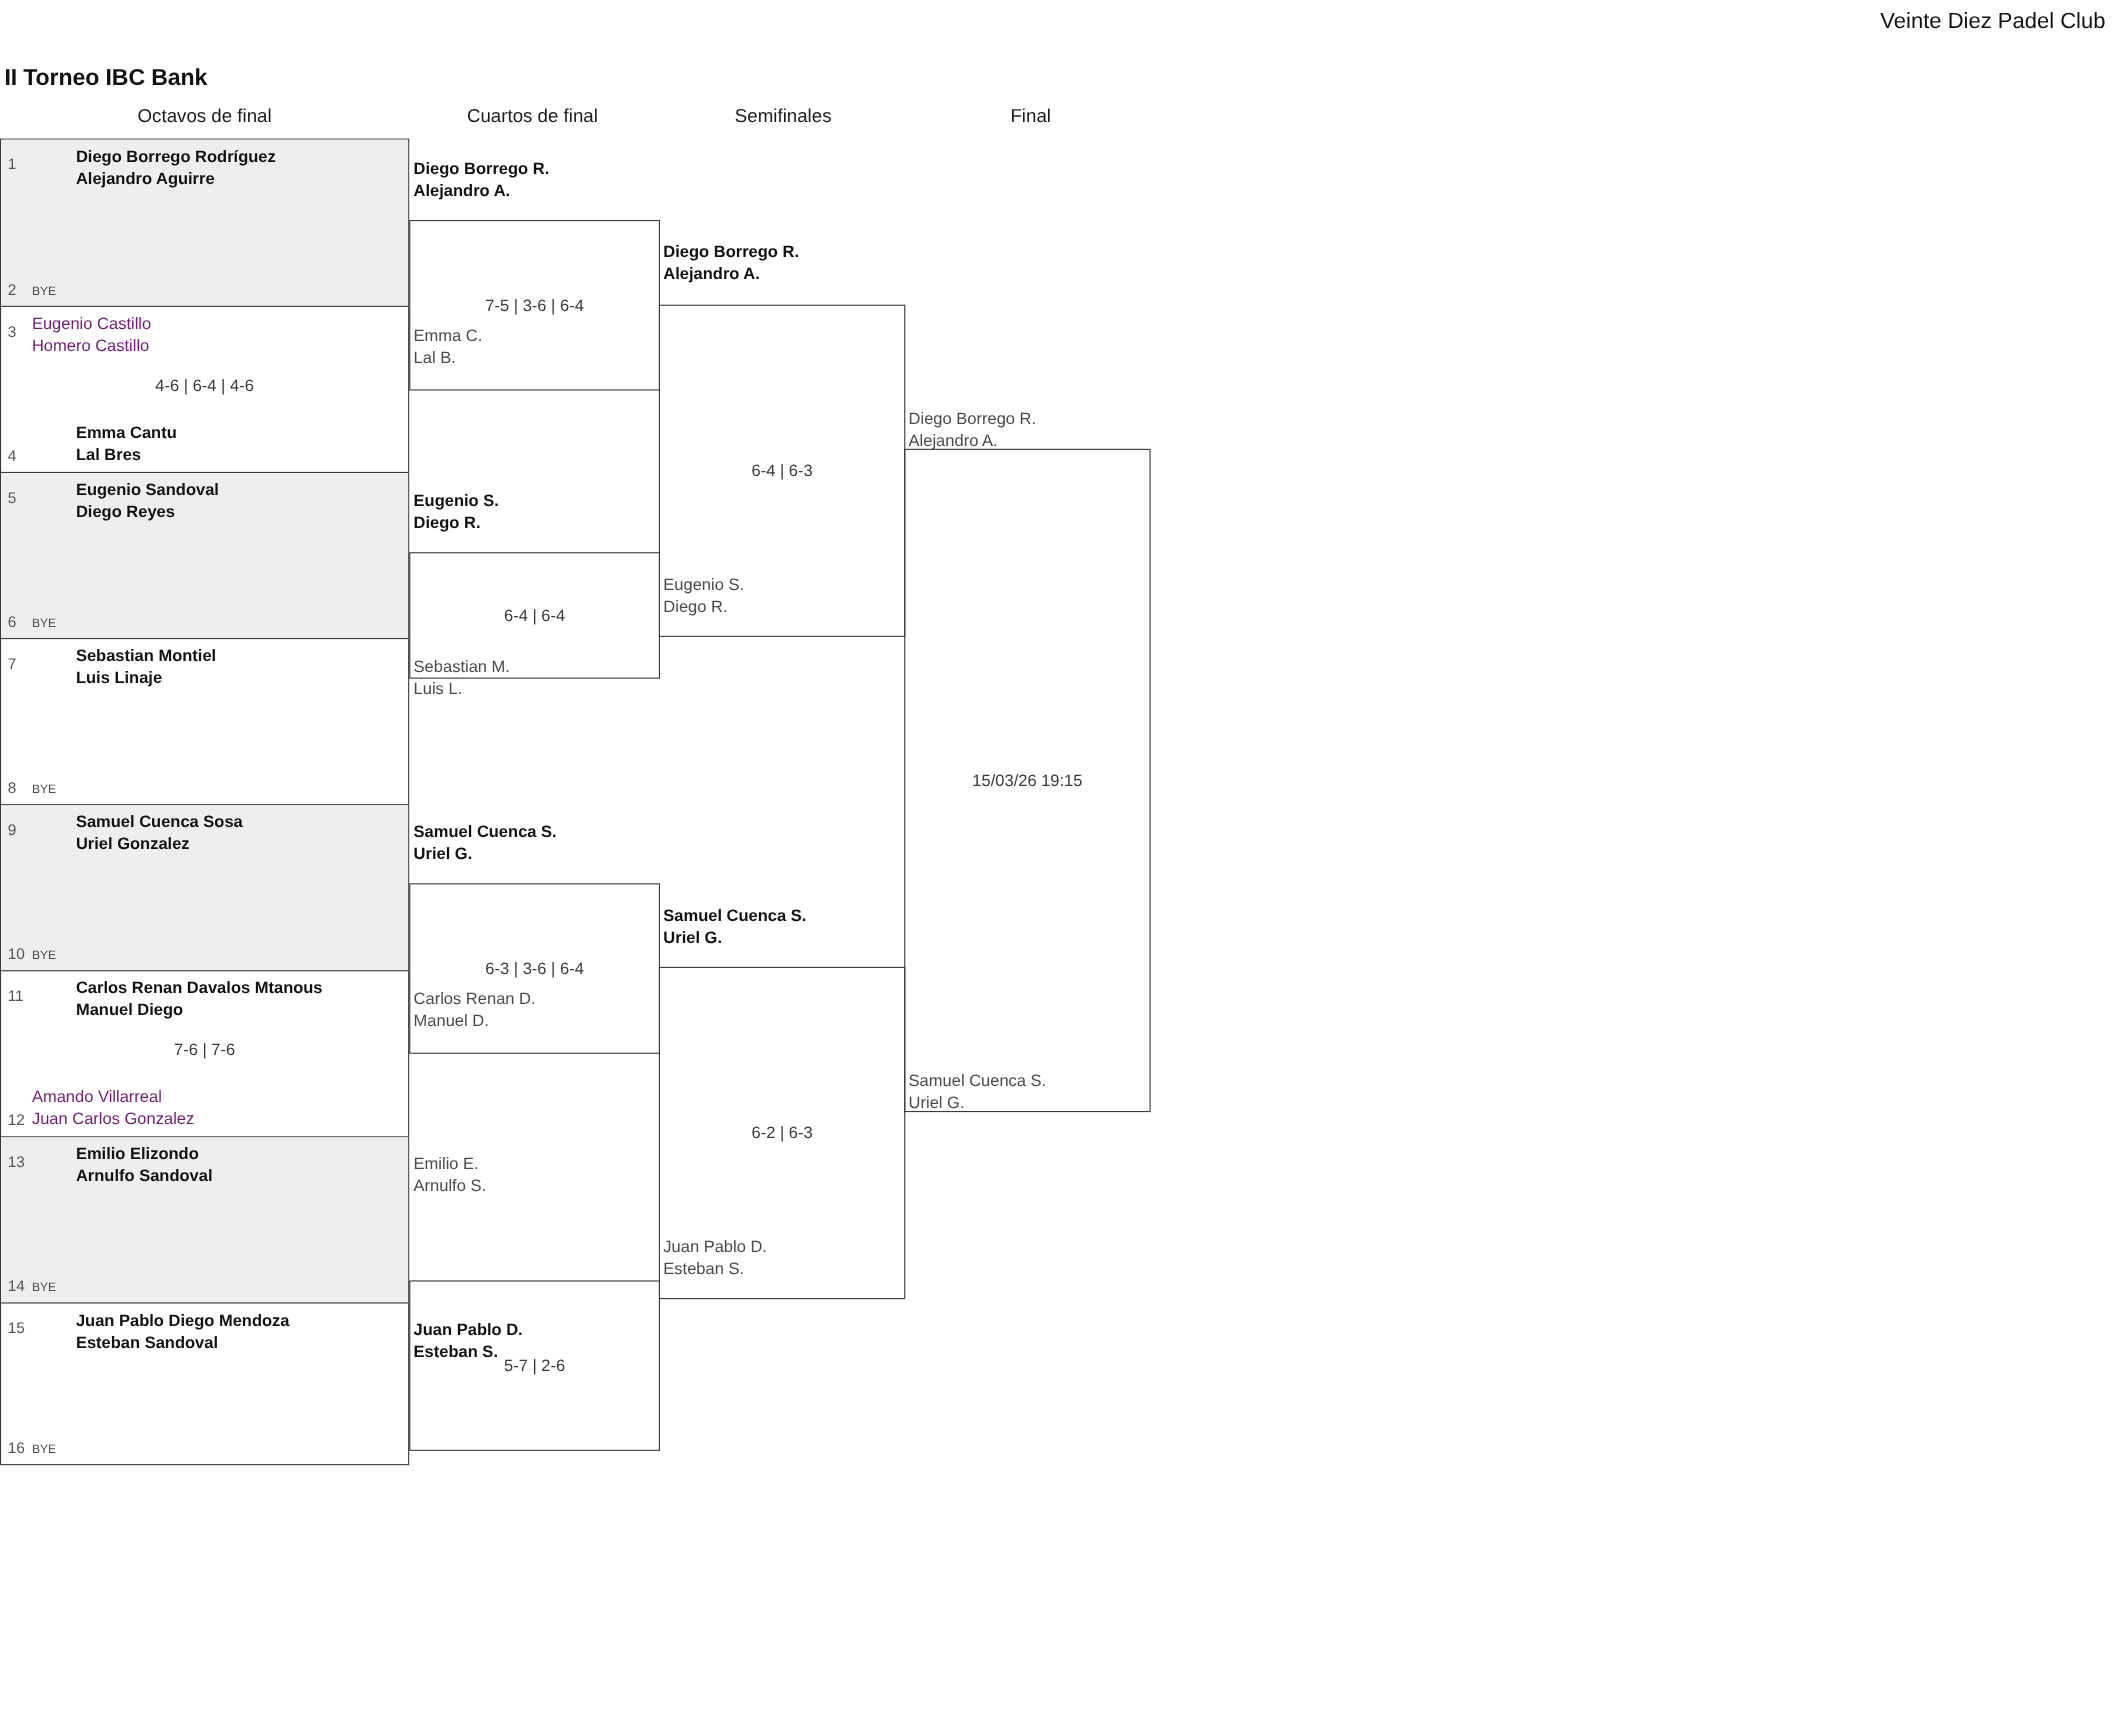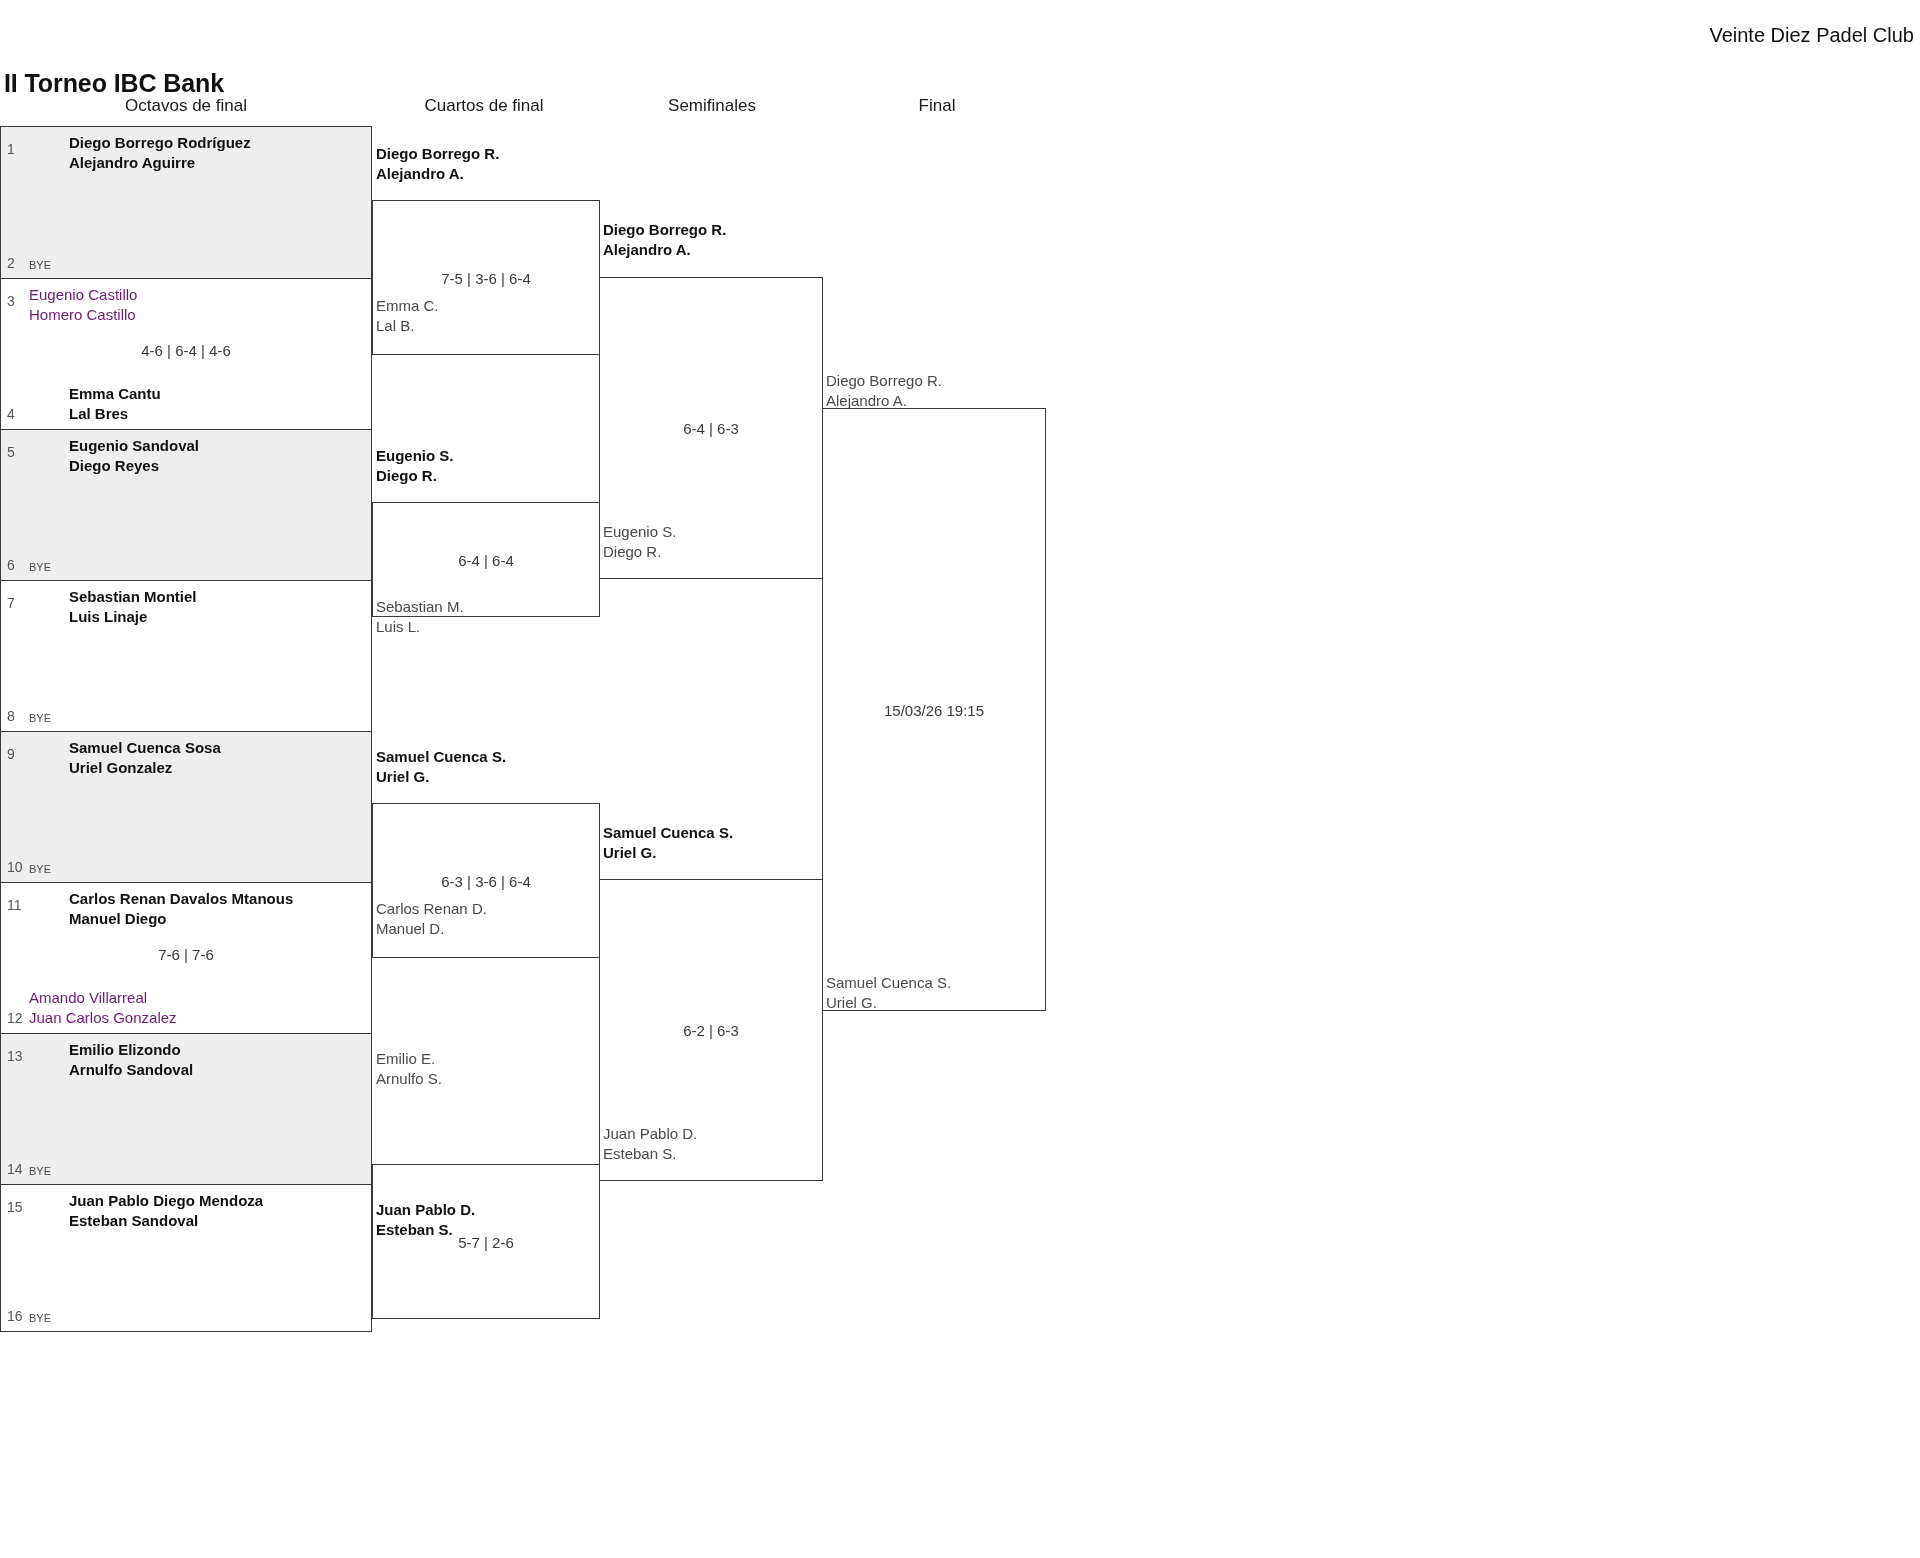--- a/index.html
+++ b/index.html
@@ -14,32 +14,32 @@
     position: relative;
     font-family: "Liberation Sans", sans-serif;
     color: #1a1a1a;
     overflow: hidden;
   }
 
   
   #header-title {
     position: absolute;
     left: 4px; top: 2px;
-    font-size: 25px;
+    font-size: 21px;
     font-weight: 700;
     line-height: 1.30;
     letter-spacing: -0.1px;
     color: #111111;
     white-space: pre;
   }
   #header-title .line { display: block; }
 
   #club-name {
     position: absolute;
-    right: 6px; top: 24px;
+    right: 6px; top: 8px;
     font-size: 20px;
     font-weight: 400;
     color: #111111;
     white-space: nowrap;
     text-align: right;
   }
 
   
   .round-header {
     position: absolute;

